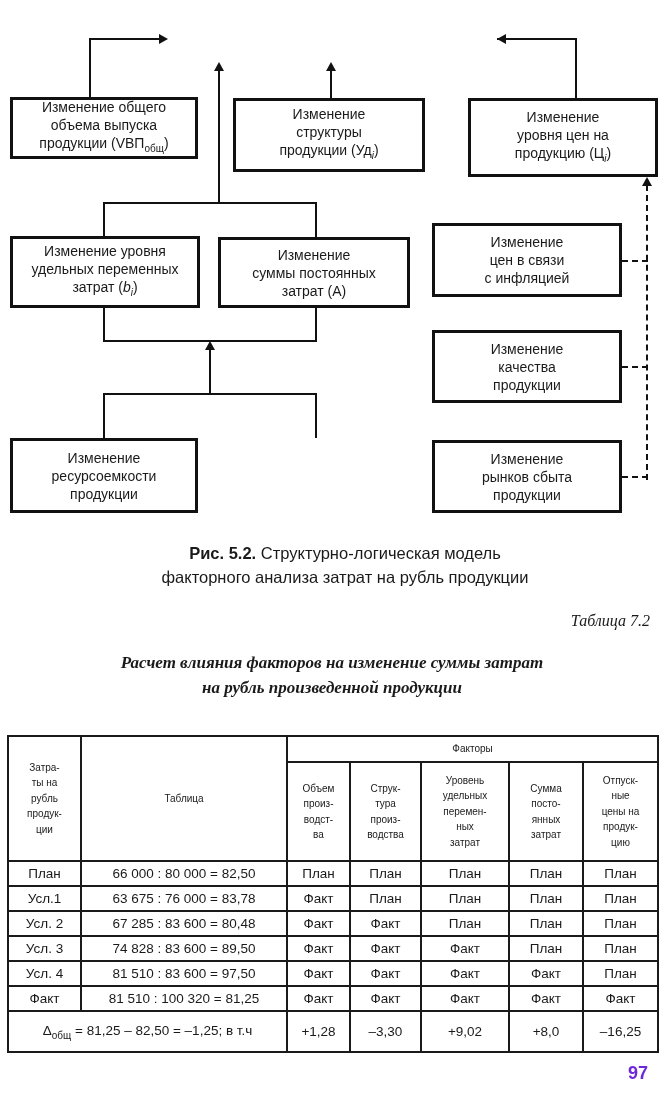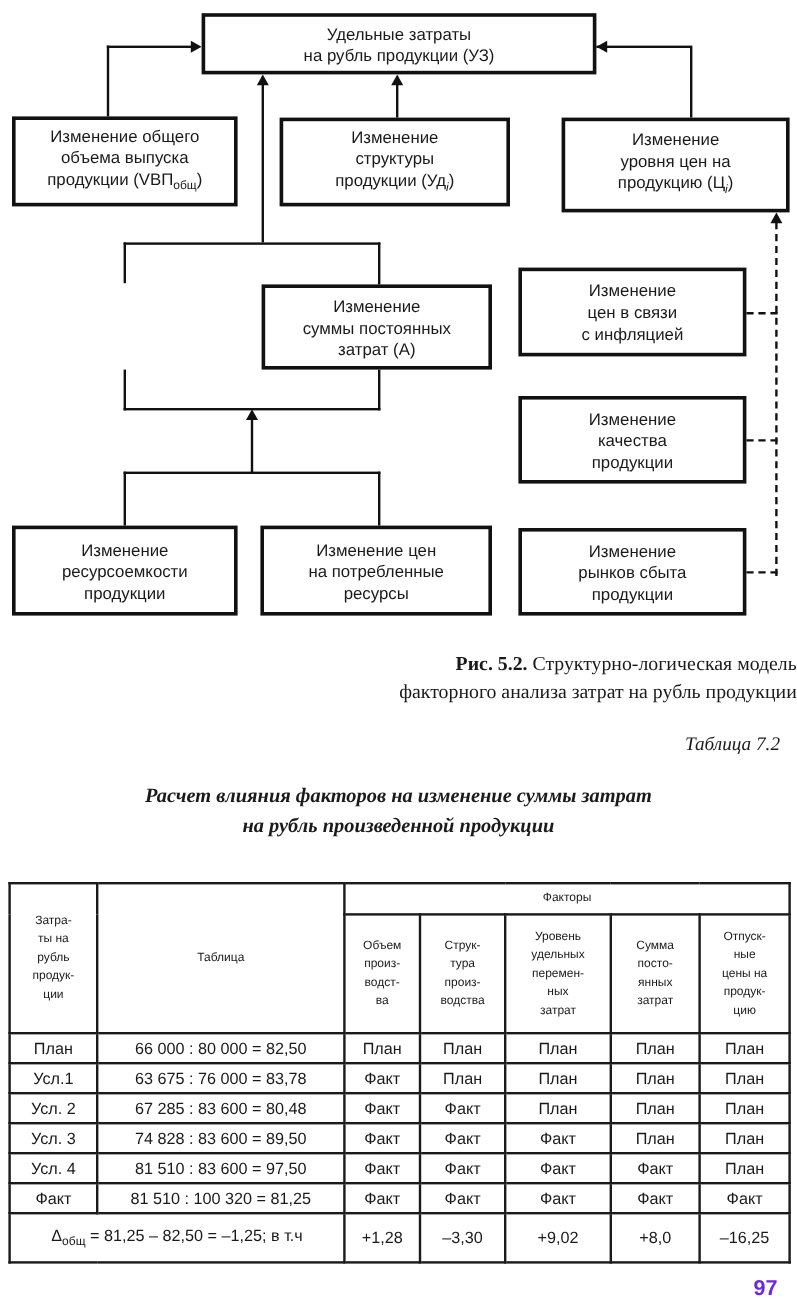--- a/index.html
+++ b/index.html
@@ -18,22 +18,22 @@
   .dbox sub { font-size:10px; }
   .dline { position:absolute; background:#111; }
   .dash-v { position:absolute; border-left:2px dashed #111; }
   .dash-h { position:absolute; border-top:2px dashed #111; }
   .arr { position:absolute; width:0; height:0; }
   .arr.up    { border-left:5px solid transparent; border-right:5px solid transparent; border-bottom:9px solid #111; }
   .arr.right { border-top:5px solid transparent; border-bottom:5px solid transparent; border-left:9px solid #111; }
   .arr.left  { border-top:5px solid transparent; border-bottom:5px solid transparent; border-right:9px solid #111; }
   
   .fig-caption {
-    position:absolute; top:541px; left:0; width:100%; text-align:right;
-    font-family:Liberation Serif, serif; font-size:16.5px; line-height:24px; color:#1a1a1a;padding-left:26px;
+    position:absolute; top:541px; left:0; width:100%; text-align:center;
+    font-family:Liberation Sans, sans-serif; font-size:16.5px; line-height:24px; color:#1a1a1a;padding-left:26px;
   }
   .tbl-label {
     position:absolute; top:612px; right:14px;
     font-family:"Liberation Serif", serif; font-style:italic; font-size:16px; color:#1a1a1a;
   }
   .tbl-title {
     position:absolute; top:650px; left:0; width:100%; text-align:center;
     font-family:"Liberation Serif", serif; font-style:italic; font-weight:bold;
     font-size:17px; line-height:25px; color:#1a1a1a;
   }
@@ -61,49 +61,46 @@
   .footer-page {
     position:absolute; right:16px; top:1063px; font-size:18px; font-weight:bold; color:#6d28d9;
   }
 </style>
 </head>
 <body>
 
 <div class="page">
 
   <div class="diagram" id="diagram">
-      <div class="dbox" style="left: 168px; top: 11px; width: 329px; height: 51px;">
-        <span>Удельные затраты<br>на рубль продукции (УЗ)</span>
-      </div>
-      <div class="dbox" style="left: 10px; top: 97px; width: 188px; height: 75px;">
+      <div class="dbox" style="left: 10px; top: 97px; width: 188px; height: 62px;">
         <span>Изменение общего<br>объема выпуска<br>продукции (VВП<sub>общ</sub>)</span>
       </div>
       <div class="dbox" style="left: 233px; top: 98px; width: 192px; height: 74px;">
         <span>Изменение<br>структуры<br>продукции (Уд<sub><i>i</i></sub>)</span>
       </div>
       <div class="dbox" style="left: 468px; top: 98px; width: 190px; height: 79px;">
         <span>Изменение<br>уровня цен на<br>продукцию (Ц<sub><i>i</i></sub>)</span>
       </div>
+      <div class="dbox" style="left: 10px; top: 236px; width: 190px; height: 72px;">
+        <span>Изменение уровня<br>удельных переменных<br>затрат (<i>b</i><sub><i>i</i></sub>)</span>
+      </div>
       <div class="dbox" style="left: 218px; top: 237px; width: 192px; height: 71px;">
         <span>Изменение<br>суммы постоянных<br>затрат (А)</span>
       </div>
       <div class="dbox" style="left: 432px; top: 223px; width: 190px; height: 74px;">
         <span>Изменение<br>цен в связи<br>с инфляцией</span>
       </div>
       <div class="dbox" style="left: 432px; top: 330px; width: 190px; height: 73px;">
         <span>Изменение<br>качества<br>продукции</span>
       </div>
       <div class="dbox" style="left: 432px; top: 440px; width: 190px; height: 73px;">
         <span>Изменение<br>рынков сбыта<br>продукции</span>
       </div>
       <div class="dbox" style="left: 10px; top: 438px; width: 188px; height: 75px;">
         <span>Изменение<br>ресурсоемкости<br>продукции</span>
-      </div>
-      <div class="dbox" style="left: 217px; top: 438px; width: 193px; height: 75px;">
-        <span>Изменение цен<br>на потребленные<br>ресурсы</span>
       </div>
       <div class="dline" style="left: 89px; top: 38px; width: 71px; height: 2px;"></div>
       <div class="dline" style="left: 89px; top: 38px; width: 2px; height: 59px;"></div>
       <div class="dline" style="left: 330px; top: 64px; width: 2px; height: 34px;"></div>
       <div class="dline" style="left: 497px; top: 38px; width: 78px; height: 2px;"></div>
       <div class="dline" style="left: 575px; top: 38px; width: 2px; height: 60px;"></div>
       <div class="dline" style="left: 218px; top: 64px; width: 2px; height: 138px;"></div>
       <div class="dline" style="left: 103px; top: 202px; width: 214px; height: 2px;"></div>
       <div class="dline" style="left: 103px; top: 202px; width: 2px; height: 34px;"></div>
       <div class="dline" style="left: 315px; top: 202px; width: 2px; height: 35px;"></div>

